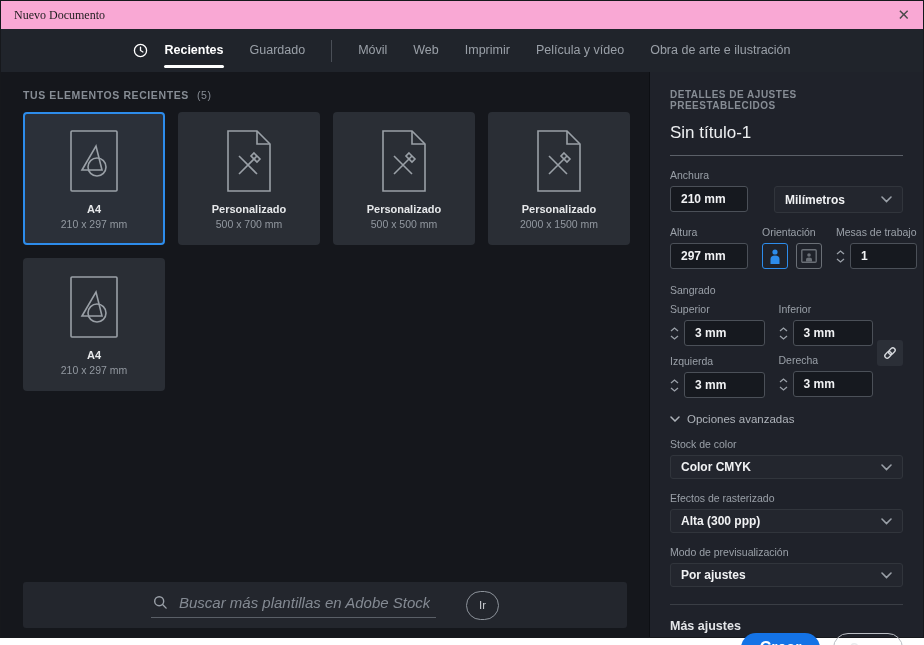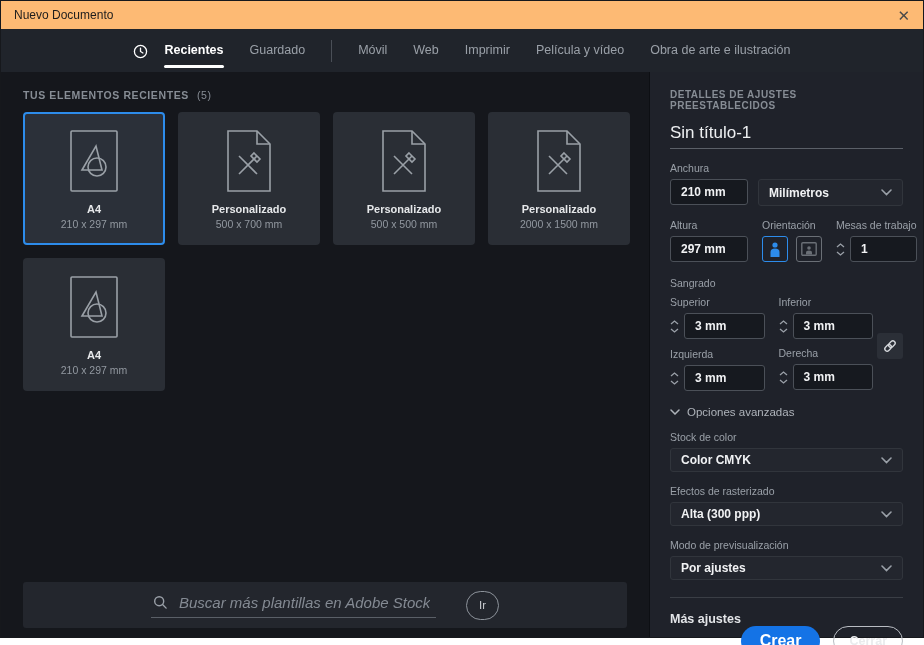--- a/index.html
+++ b/index.html
@@ -8,32 +8,32 @@
     width:924px; height:645px; background:#ffffff;
     font-family:"Liberation Sans", sans-serif;
     -webkit-font-smoothing:antialiased;
   }
   .dialog {
     width:924px; height:638px; border:1px solid #16181c;
     display:flex; flex-direction:column; background:#16181d;
   }
   
   .titlebar {
-    height:28px; background:#fdba74; flex:0 0 28px;
+    height:28px; background:#f9a8d4; flex:0 0 28px;
     display:flex; align-items:center; justify-content:space-between;
-    padding:0 13px; font-size:12px; color:#1d1d1d;
+    padding:0 13px; font-size:12px; color:#1d1d1d;font-family:Liberation Serif, serif;
   }
   .close-x { font-size:15px; color:#4a4a4a; cursor:default; line-height:1; }
   
   .tabbar {
     height:43px; flex:0 0 43px; background:#20242b;
     display:flex; align-items:center; justify-content:center; gap:26px;
     font-size:12.5px; color:#9aa0a8;
   }
-  .tab { position:relative; display:flex; align-items:flex-end; gap:16px; cursor:default; white-space:nowrap; }
+  .tab { position:relative; display:flex; align-items:flex-start; gap:16px; cursor:default; white-space:nowrap; }
   .tab .tab-label { padding-bottom:2px; }
   .tab.active { color:#ffffff; font-weight:bold; }
   .tab.active .tab-label { position:relative; }
   .tab.active .tab-label::after {
     content:""; position:absolute; left:0; right:0; bottom:-9px; height:2.5px;
     background:#ffffff; border-radius:2px;
   }
   .tab-divider { width:1px; height:22px; background:#4a4f57; }
   
   .content { flex:1; display:flex; min-height:0; }
@@ -75,24 +75,24 @@
     font-family:"Liberation Sans", sans-serif;
   }
   
   .right {
     width:274px; flex:0 0 274px; background:#1f222a; border-left:1px solid #0d0f13;
     padding:17px 20px 13px 20px; display:flex; flex-direction:column;
   }
   .panel-header { font-size:10px; font-weight:bold; letter-spacing:.5px; color:#878d95; }
   .doc-name {
     margin-top:12px; font-size:17px; color:#edeff1;
-    padding-bottom:5px; border-bottom:1px solid #5b6068;
+    padding-bottom:12px; border-bottom:1px solid #5b6068;
   }
   .field-label { margin-top:13px; margin-bottom:5px; font-size:10.5px; color:#9aa0a8; white-space:nowrap; }
-  .row { display:flex; gap:10px; }
+  .row { display:flex; gap:26px; }
   .col { display:flex; flex-direction:column; }
   .text-input {
     background:#16191f; border:1px solid #4b5058; border-radius:3px;
     height:26px; display:flex; align-items:center; padding:0 10px;
     color:#f1f2f4; font-weight:bold; font-size:12px; white-space:nowrap;
   }
   .dropdown {
     background:#23262e; border:1px solid #31353c; border-radius:3px;
     height:27px; display:flex; align-items:center; justify-content:space-between;
     padding:4px 10px; color:#f1f2f4; font-weight:bold; font-size:12px; cursor:default;

